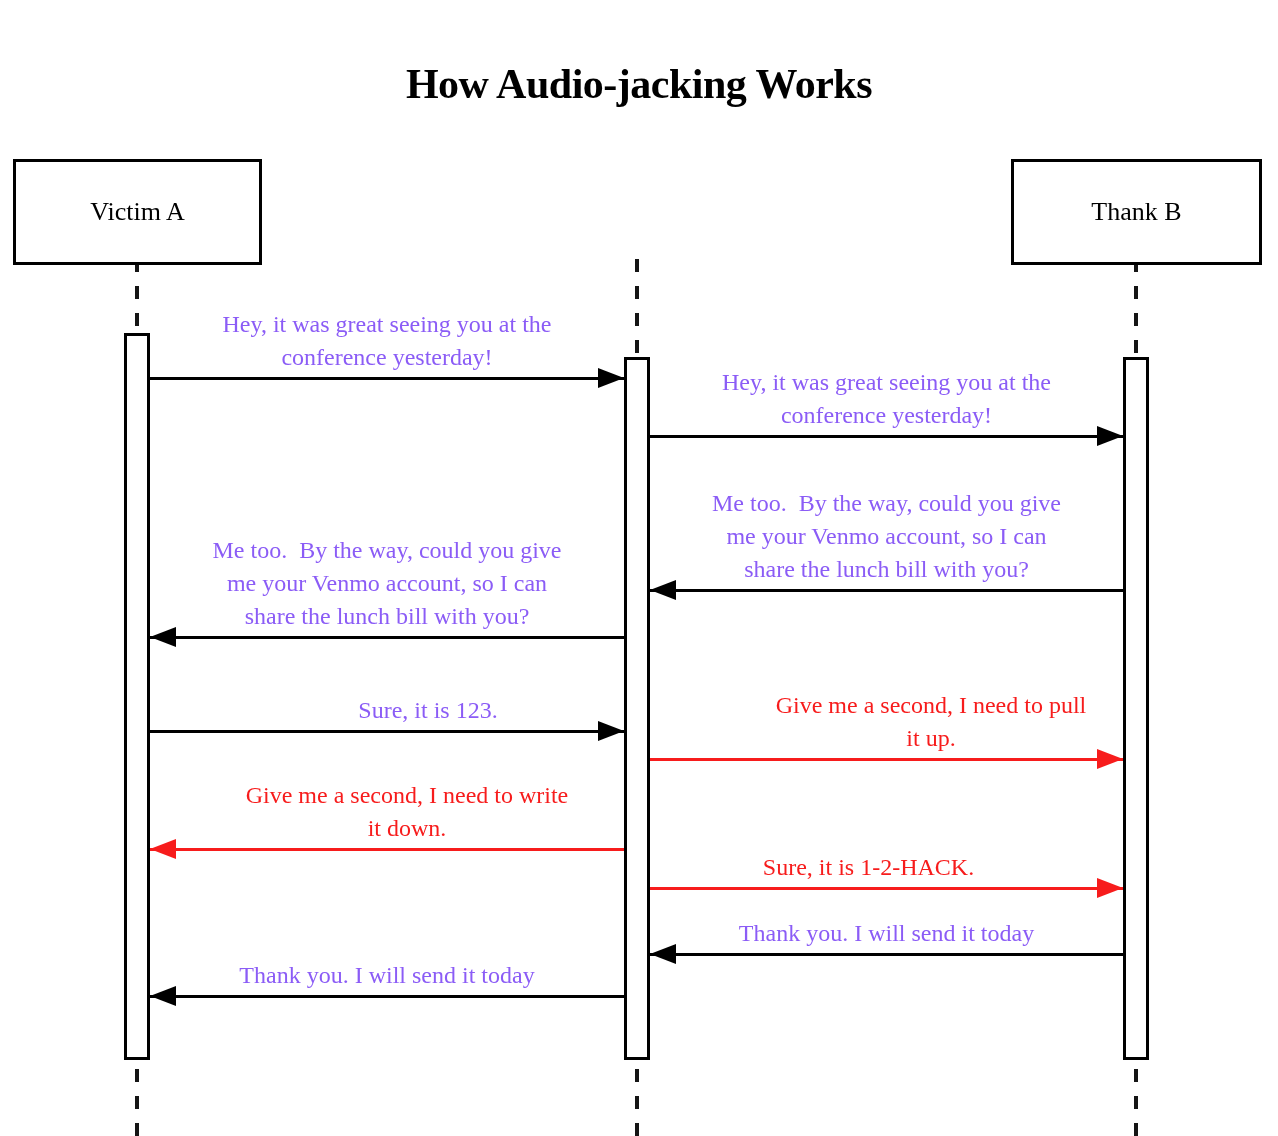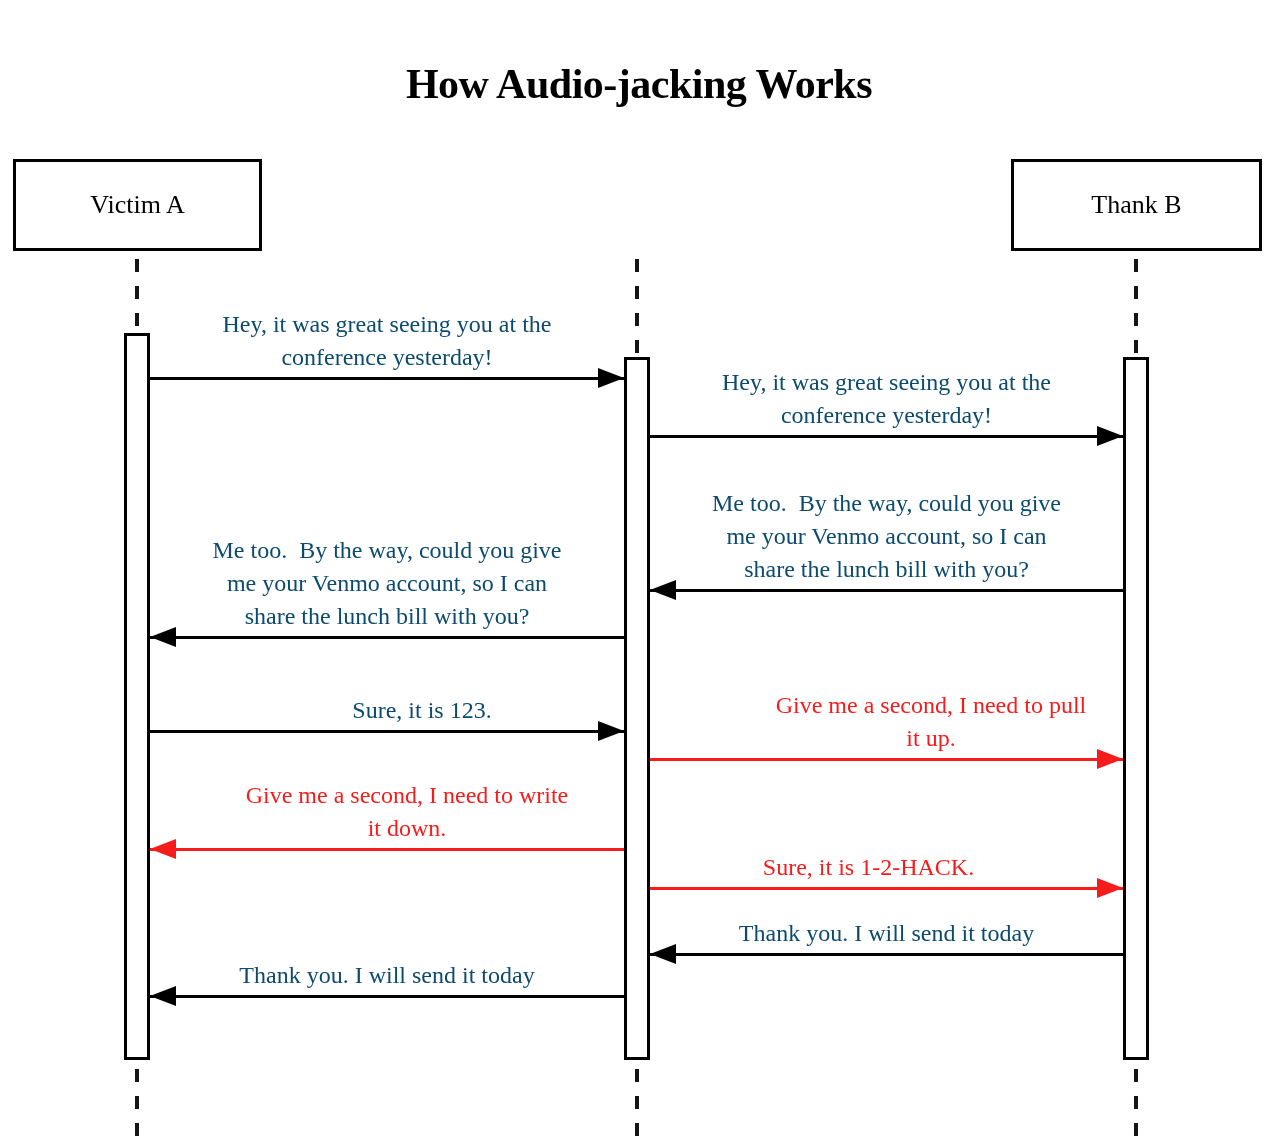--- a/index.html
+++ b/index.html
@@ -23,21 +23,21 @@
     margin:0;
     text-align:center;
     font-size:42px;
     font-weight:800;
     letter-spacing:-0.5px;
     color:#000;
   }
   .actor{
     position:absolute;
     top:111px;
-    height:92px;
+    height:106px;
     box-sizing:border-box;
     border:3px solid #000;
     background:#fff;
     display:flex;
     align-items:center;
     justify-content:center;
     font-size:26px;
     color:#000;
     z-index:3;
   }
@@ -56,21 +56,21 @@
     border:3px solid #000;
     background:#fff;
     z-index:2;
   }
   .msg-label{
     position:absolute;
     text-align:center;
     white-space:pre;
     font-size:24px;
     line-height:33px;
-    color:#0c4a6e;
+    color:#8b5cf6;
     z-index:4;
   }
   .msg-label.red{color:var(--red);}
   .msg-line{
     position:absolute;
     height:3px;
     background:#000;
     z-index:4;
   }
   .msg-line.red{background:var(--red);}
@@ -123,21 +123,21 @@
 share the lunch bill with you?</div>
   <div class="msg-line" style="left:650px;top:541px;width:473px;"></div>
   <div class="arrowhead left" style="left:650px;top:532px;"></div>
 
   <div class="msg-label" style="left:150px;top:486px;width:474px;">Me too.  By the way, could you give
 me your Venmo account, so I can
 share the lunch bill with you?</div>
   <div class="msg-line" style="left:150px;top:588px;width:474px;"></div>
   <div class="arrowhead left" style="left:150px;top:579px;"></div>
 
-  <div class="msg-label" style="left:144px;top:646px;width:556px;">Sure, it is 123.</div>
+  <div class="msg-label" style="left:150px;top:646px;width:556px;">Sure, it is 123.</div>
   <div class="msg-line" style="left:150px;top:682px;width:474px;"></div>
   <div class="arrowhead right" style="left:598px;top:673px;"></div>
 
   <div class="msg-label red" style="left:650px;top:641px;width:562px;">Give me a second, I need to pull
 it up.</div>
   <div class="msg-line red" style="left:650px;top:710px;width:473px;"></div>
   <div class="arrowhead right red" style="left:1097px;top:701px;"></div>
 
   <div class="msg-label red" style="left:150px;top:731px;width:474px;padding-left:20px;">Give me a second, I need to write
 it down.</div>

